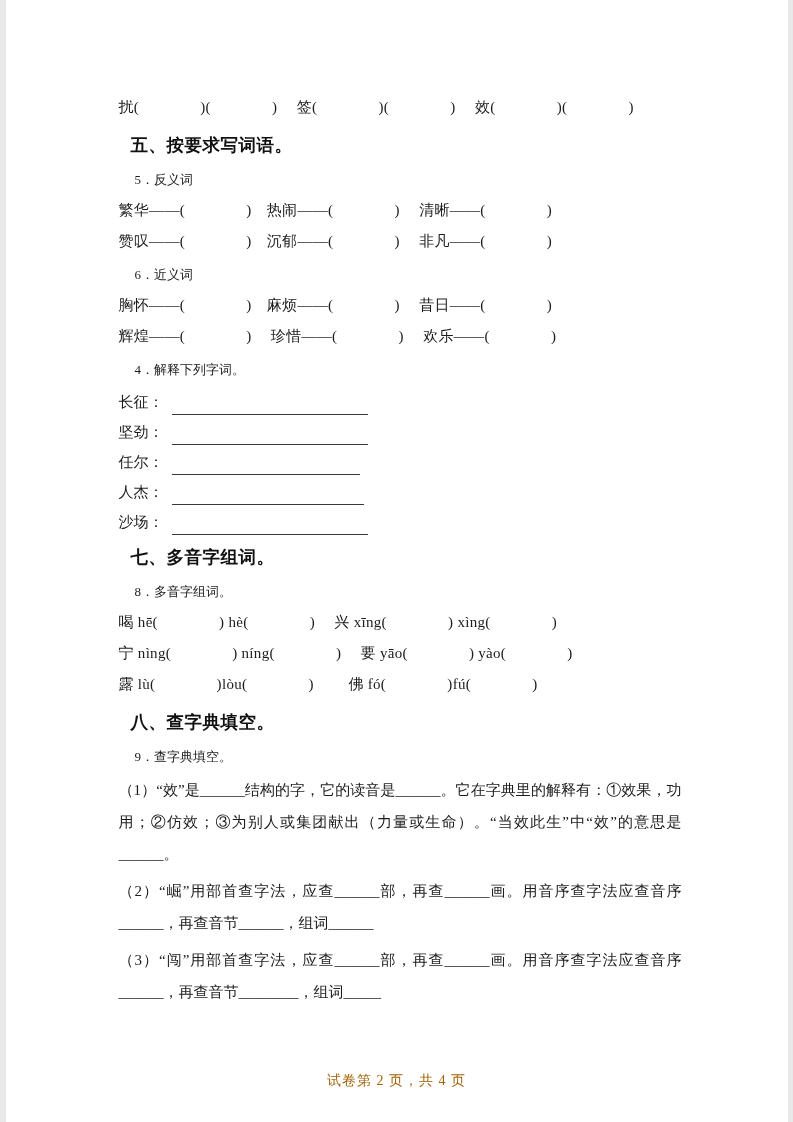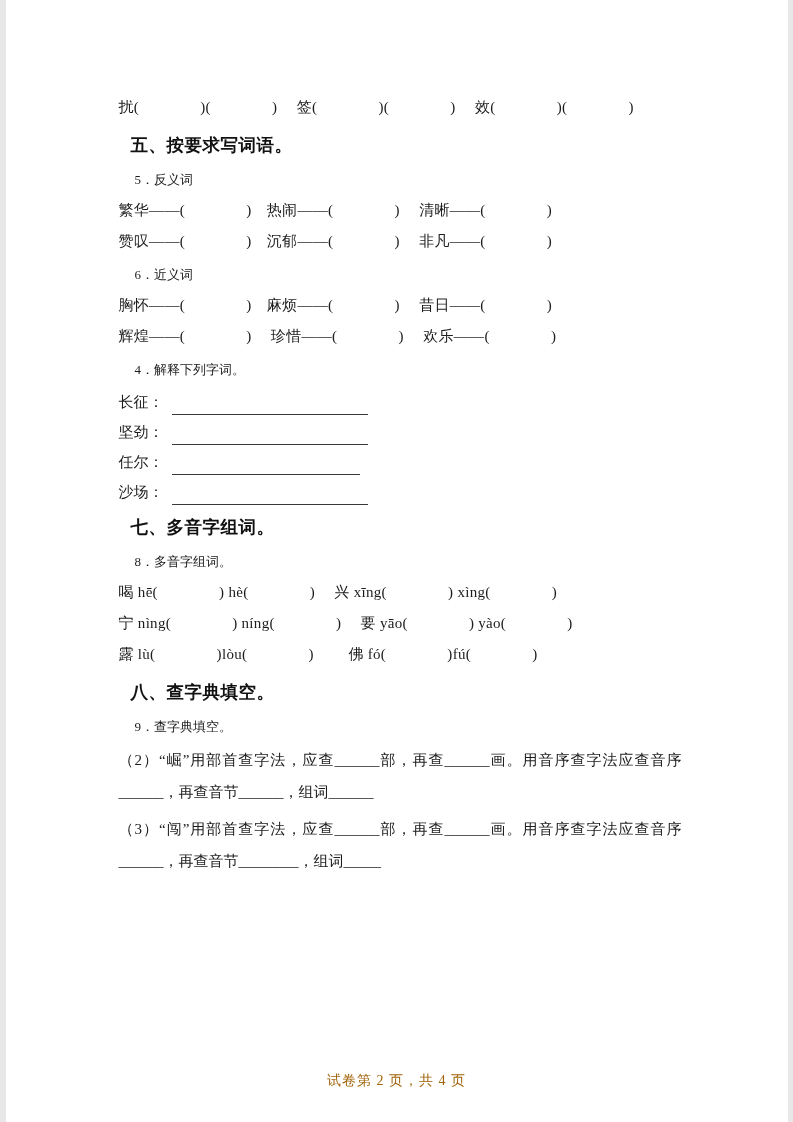--- a/index.html
+++ b/index.html
@@ -96,31 +96,36 @@
     </div>
     <div class="term-row">
       <span class="term">坚劲：</span>
       <span class="answer-line"></span>
     </div>
     <div class="term-row">
       <span class="term">任尔：</span>
       <span class="answer-line" style="width:188px;"></span>
     </div>
     <div class="term-row">
+      <span class="term">人杰：</span>
+      <span class="answer-line" style="width:192px;"></span>
+    </div>
+    <div class="term-row">
       <span class="term">沙场：</span>
       <span class="answer-line"></span>
     </div>
 
     <h2 class="sec">七、多音字组词。</h2>
     <div class="item-label">8．多音字组词。</div>
     <div class="row">喝 hē(　　　　) hè(　　　　)　 兴 xīng(　　　　) xìng(　　　　)</div>
     <div class="row">宁 nìng(　　　　) níng(　　　　)　 要 yāo(　　　　) yào(　　　　)</div>
     <div class="row">露 lù(　　　　)lòu(　　　　)　　 佛 fó(　　　　)fú(　　　　)</div>
 
     <h2 class="sec">八、查字典填空。</h2>
     <div class="item-label">9．查字典填空。</div>
+    <div class="para">（1）“效”是______结构的字，它的读音是______。它在字典里的解释有：①效果，功用；②仿效；③为别人或集团献出（力量或生命）。“当效此生”中“效”的意思是______。</div>
     <div class="para">（2）“崛”用部首查字法，应查______部，再查______画。用音序查字法应查音序______，再查音节______，组词______</div>
     <div class="para">（3）“闯”用部首查字法，应查______部，再查______画。用音序查字法应查音序______，再查音节________，组词_____</div>
 
   </div>
 
   <div class="footer">试卷第 2 页，共 4 页</div>
 </div>
 
 </body></html>

